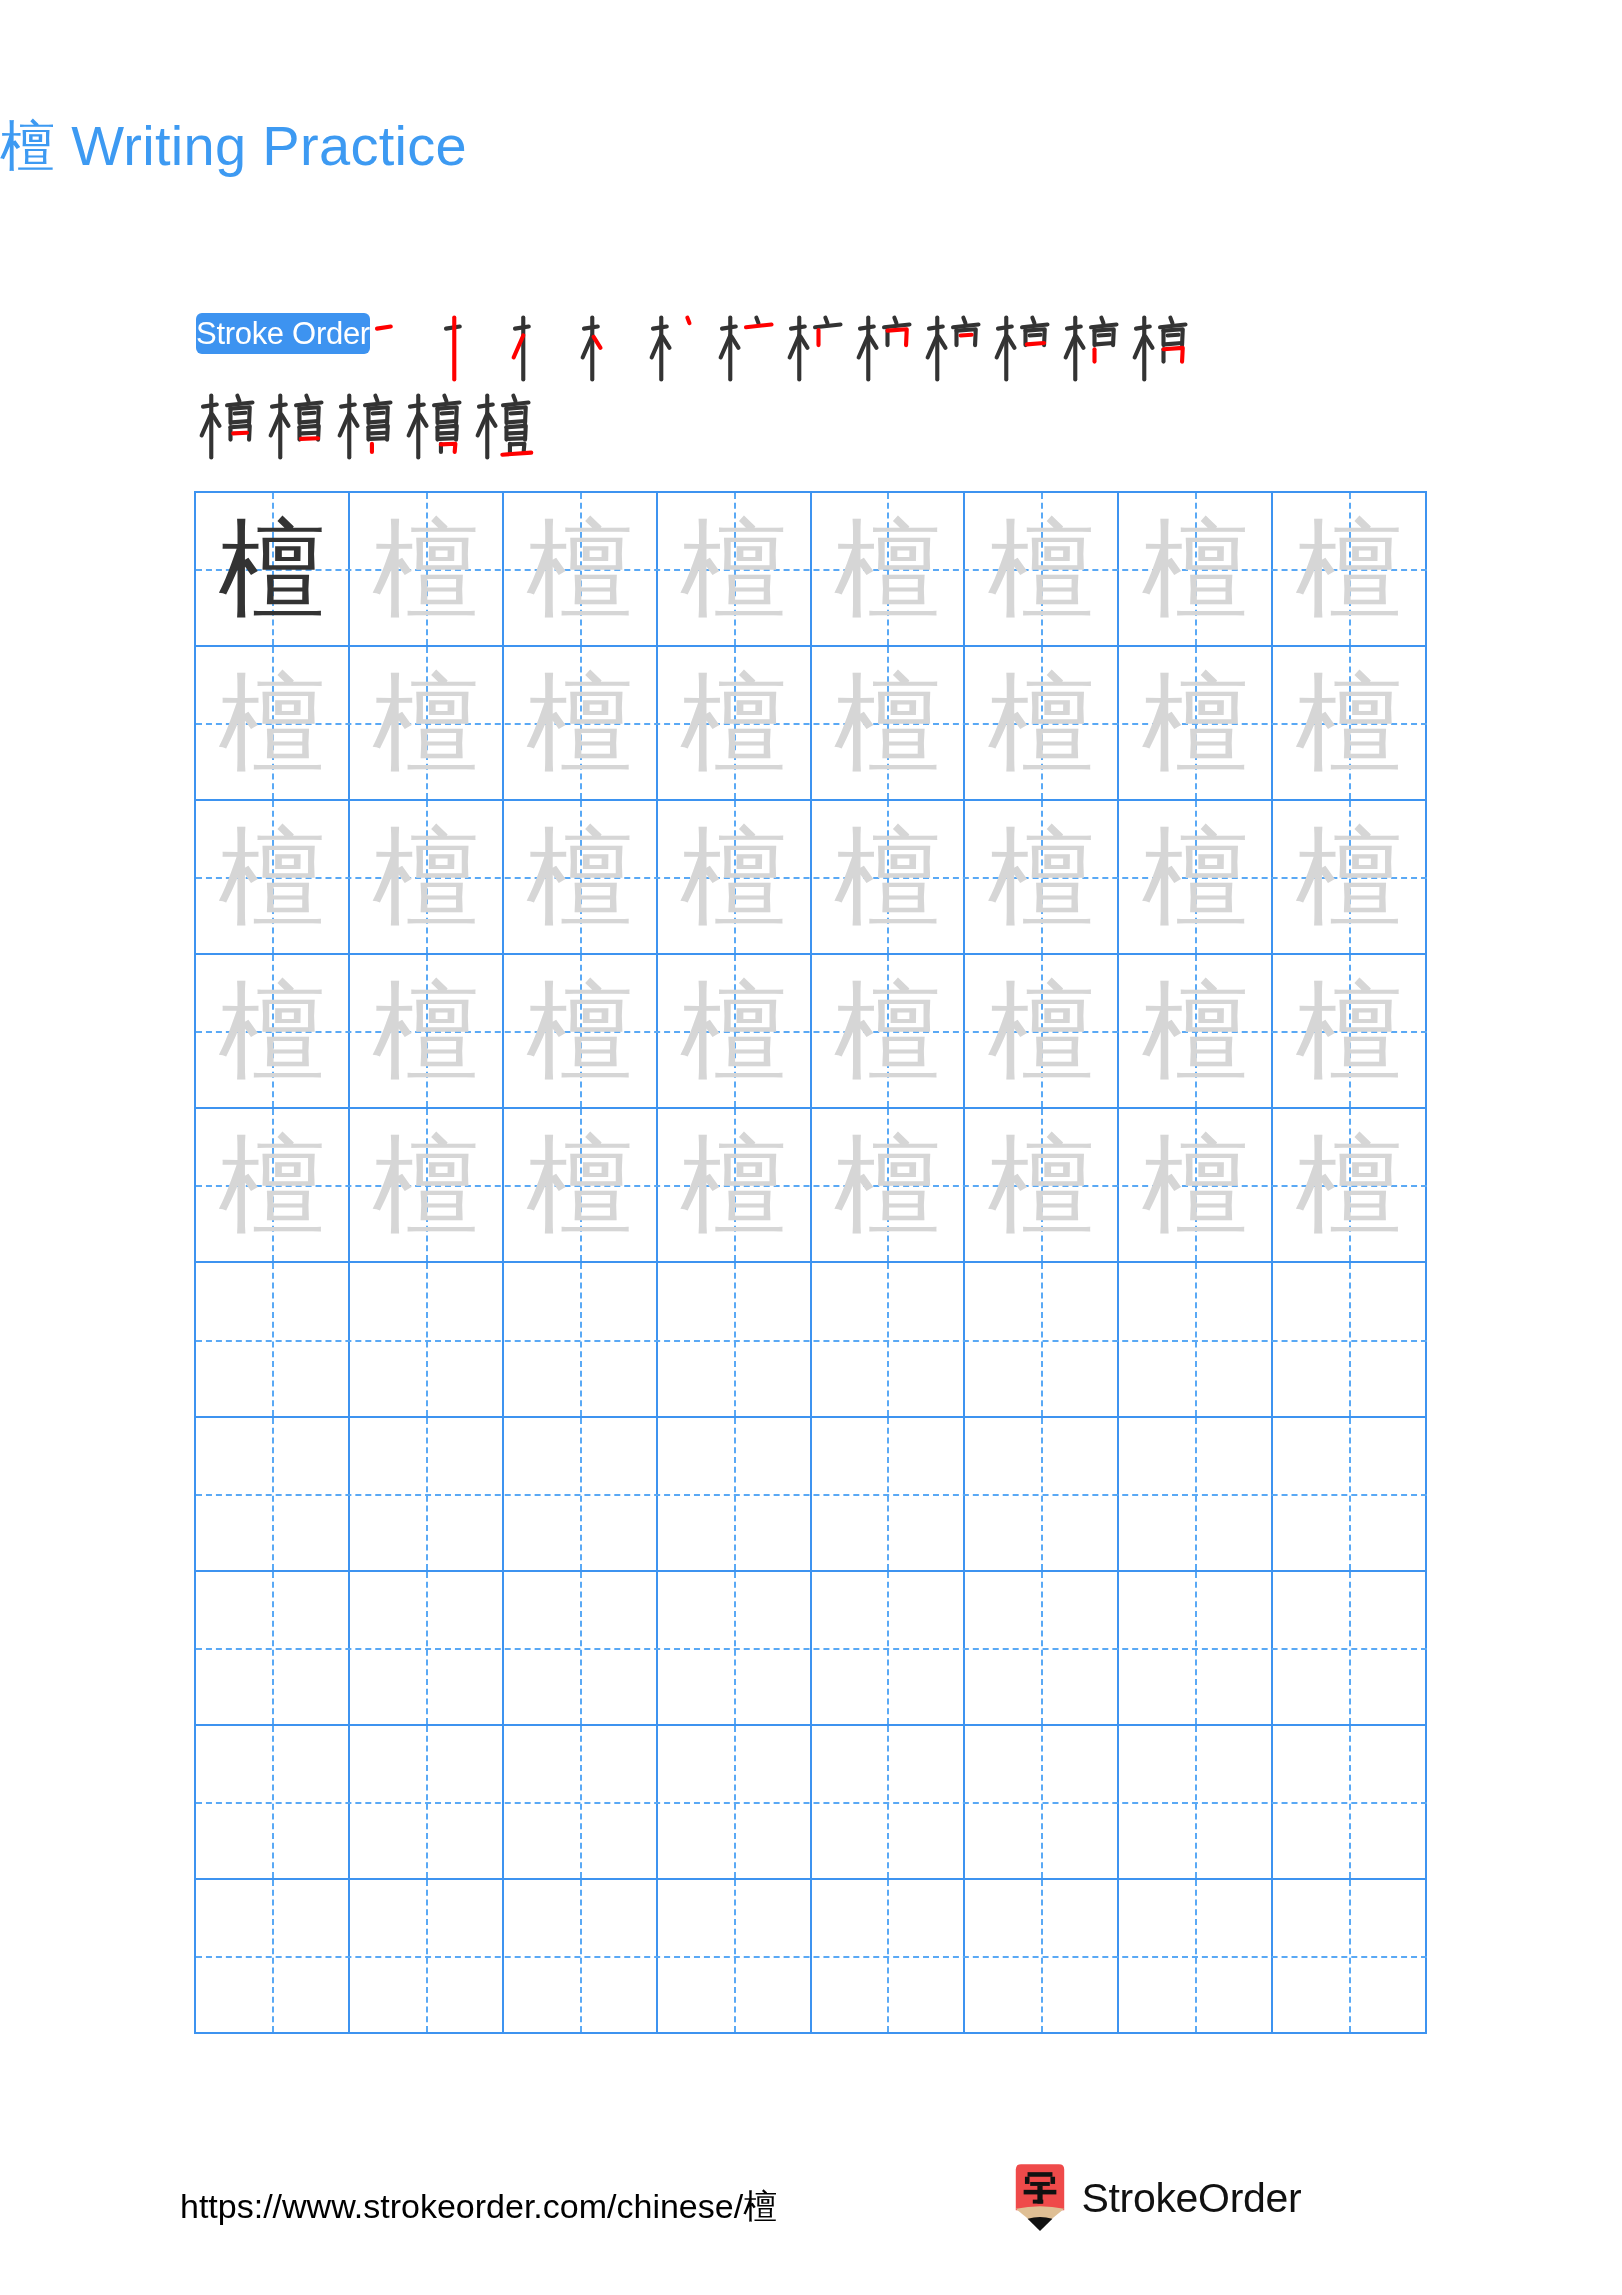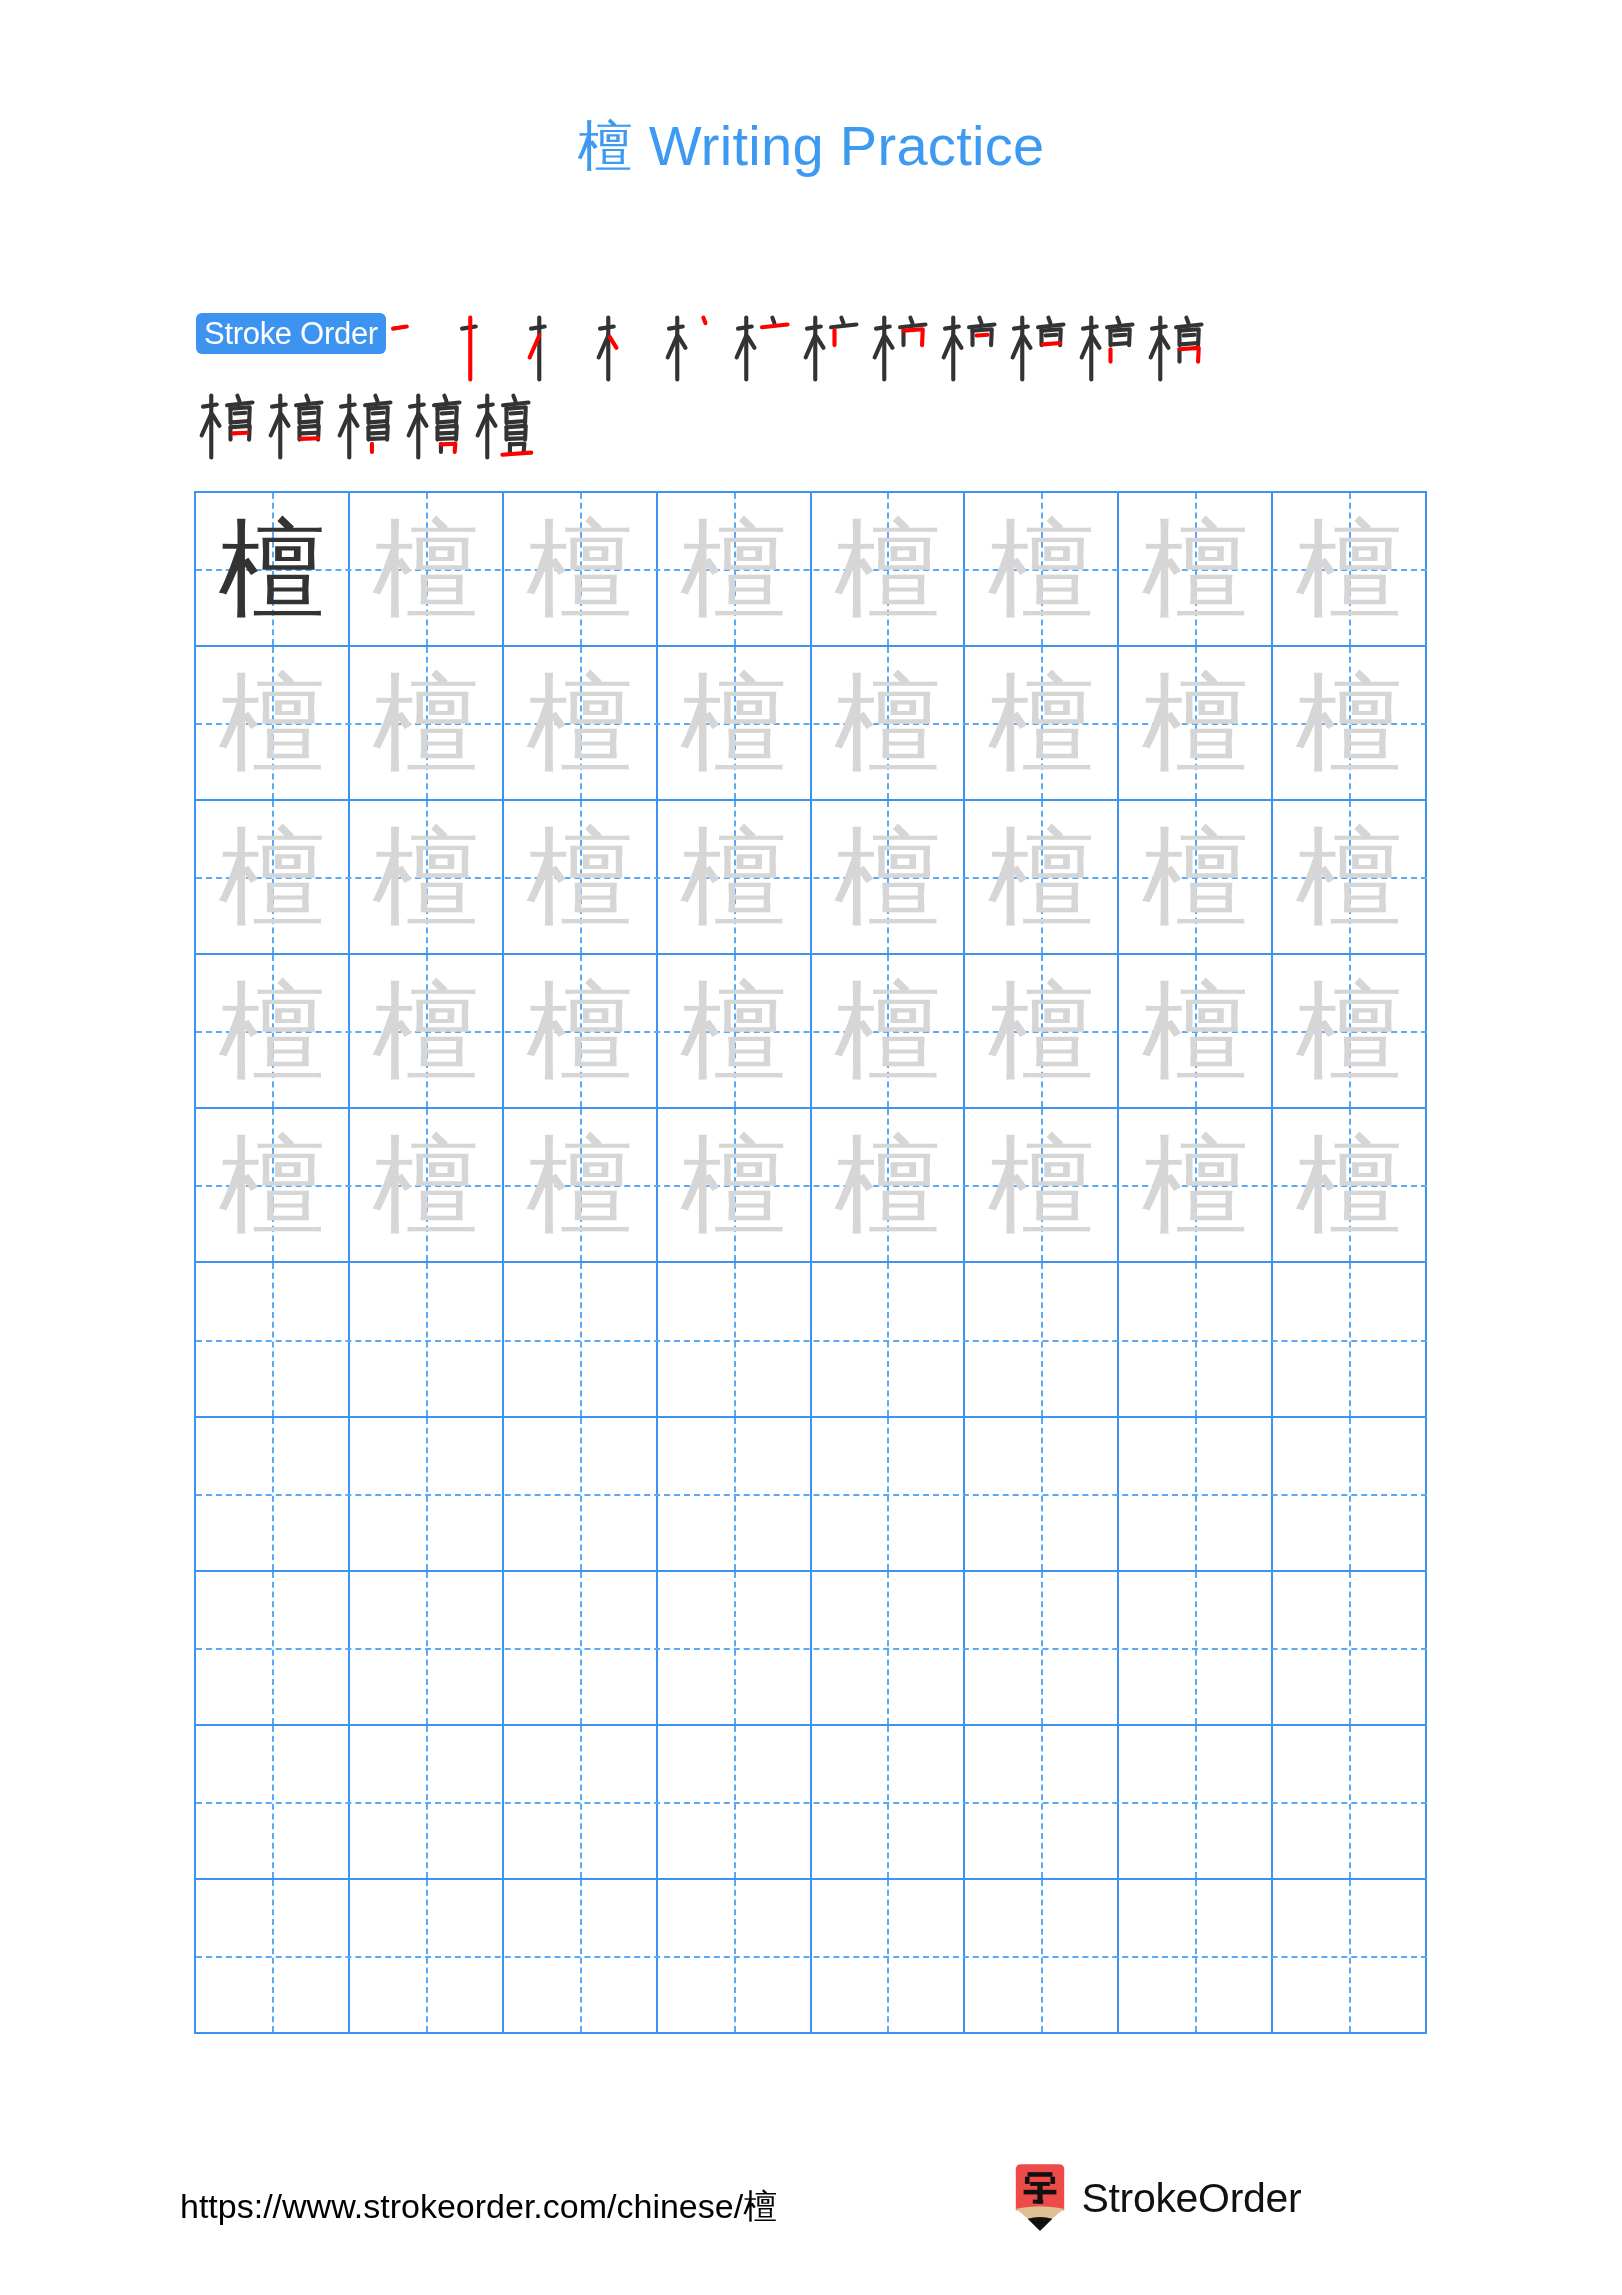--- a/index.html
+++ b/index.html
@@ -14,21 +14,21 @@
     position: relative;
     overflow: hidden;
   }
 
   
   .page-title {
     position: absolute;
     top: 110px;
     left: 0;
     width: 1622px;
-    text-align: center;
+    text-align: left;
     font-size: 56px;
     font-weight: 400;
     color: #3d9af2;
     letter-spacing: 0.3px;
     white-space: nowrap;
   }
   .page-title .han {
     font-family: "DejaVu Sans", sans-serif;
     font-size: 55px;
   }
@@ -49,21 +49,21 @@
   .stroke-order-badge {
     display: inline-flex;
     align-items: center;
     justify-content: center;
     background: #3d93f0;
     color: #ffffff;
     font-size: 31px;
     font-weight: 400;
     border-radius: 5.9px;
     height: 41px;
-    padding: 0 8px;
+    padding: 0 0;
     margin-top: 5.2px;
     box-sizing: border-box;
     white-space: nowrap;
     letter-spacing: -0.3px;
   }
   .stroke-step {
     width: 69px;
     height: 79px;
     flex: 0 0 69px;
     position: relative;

